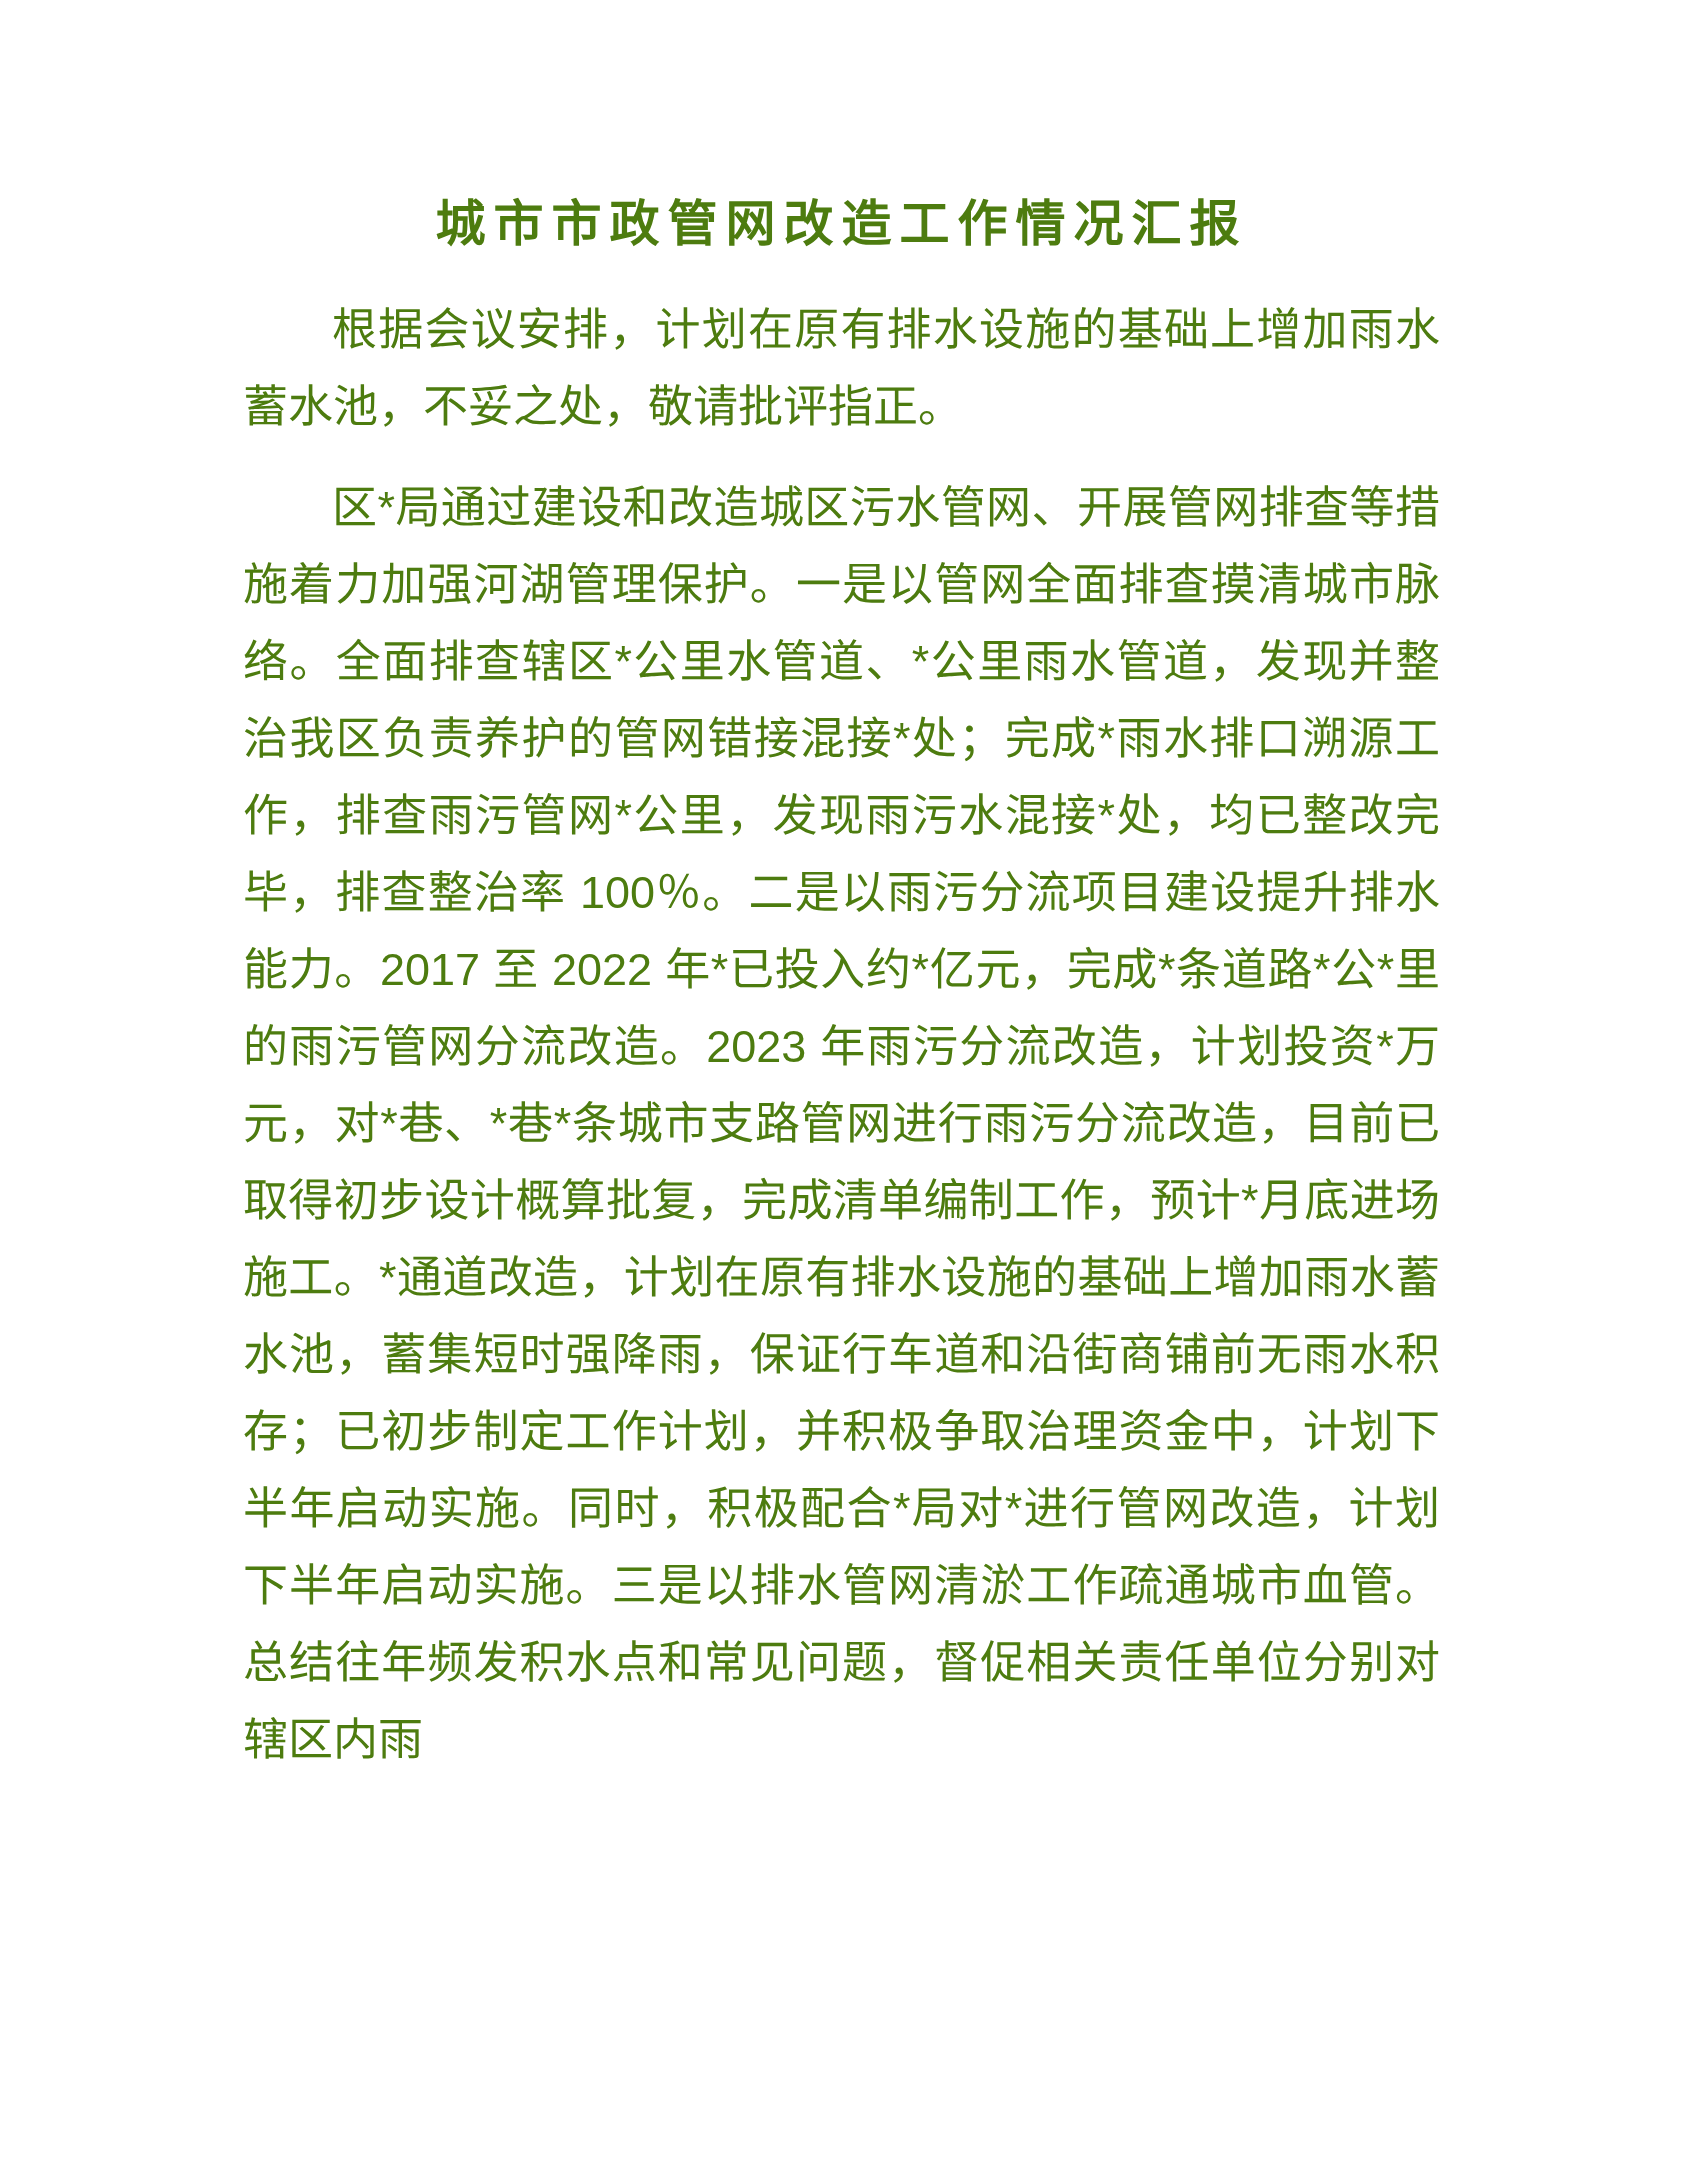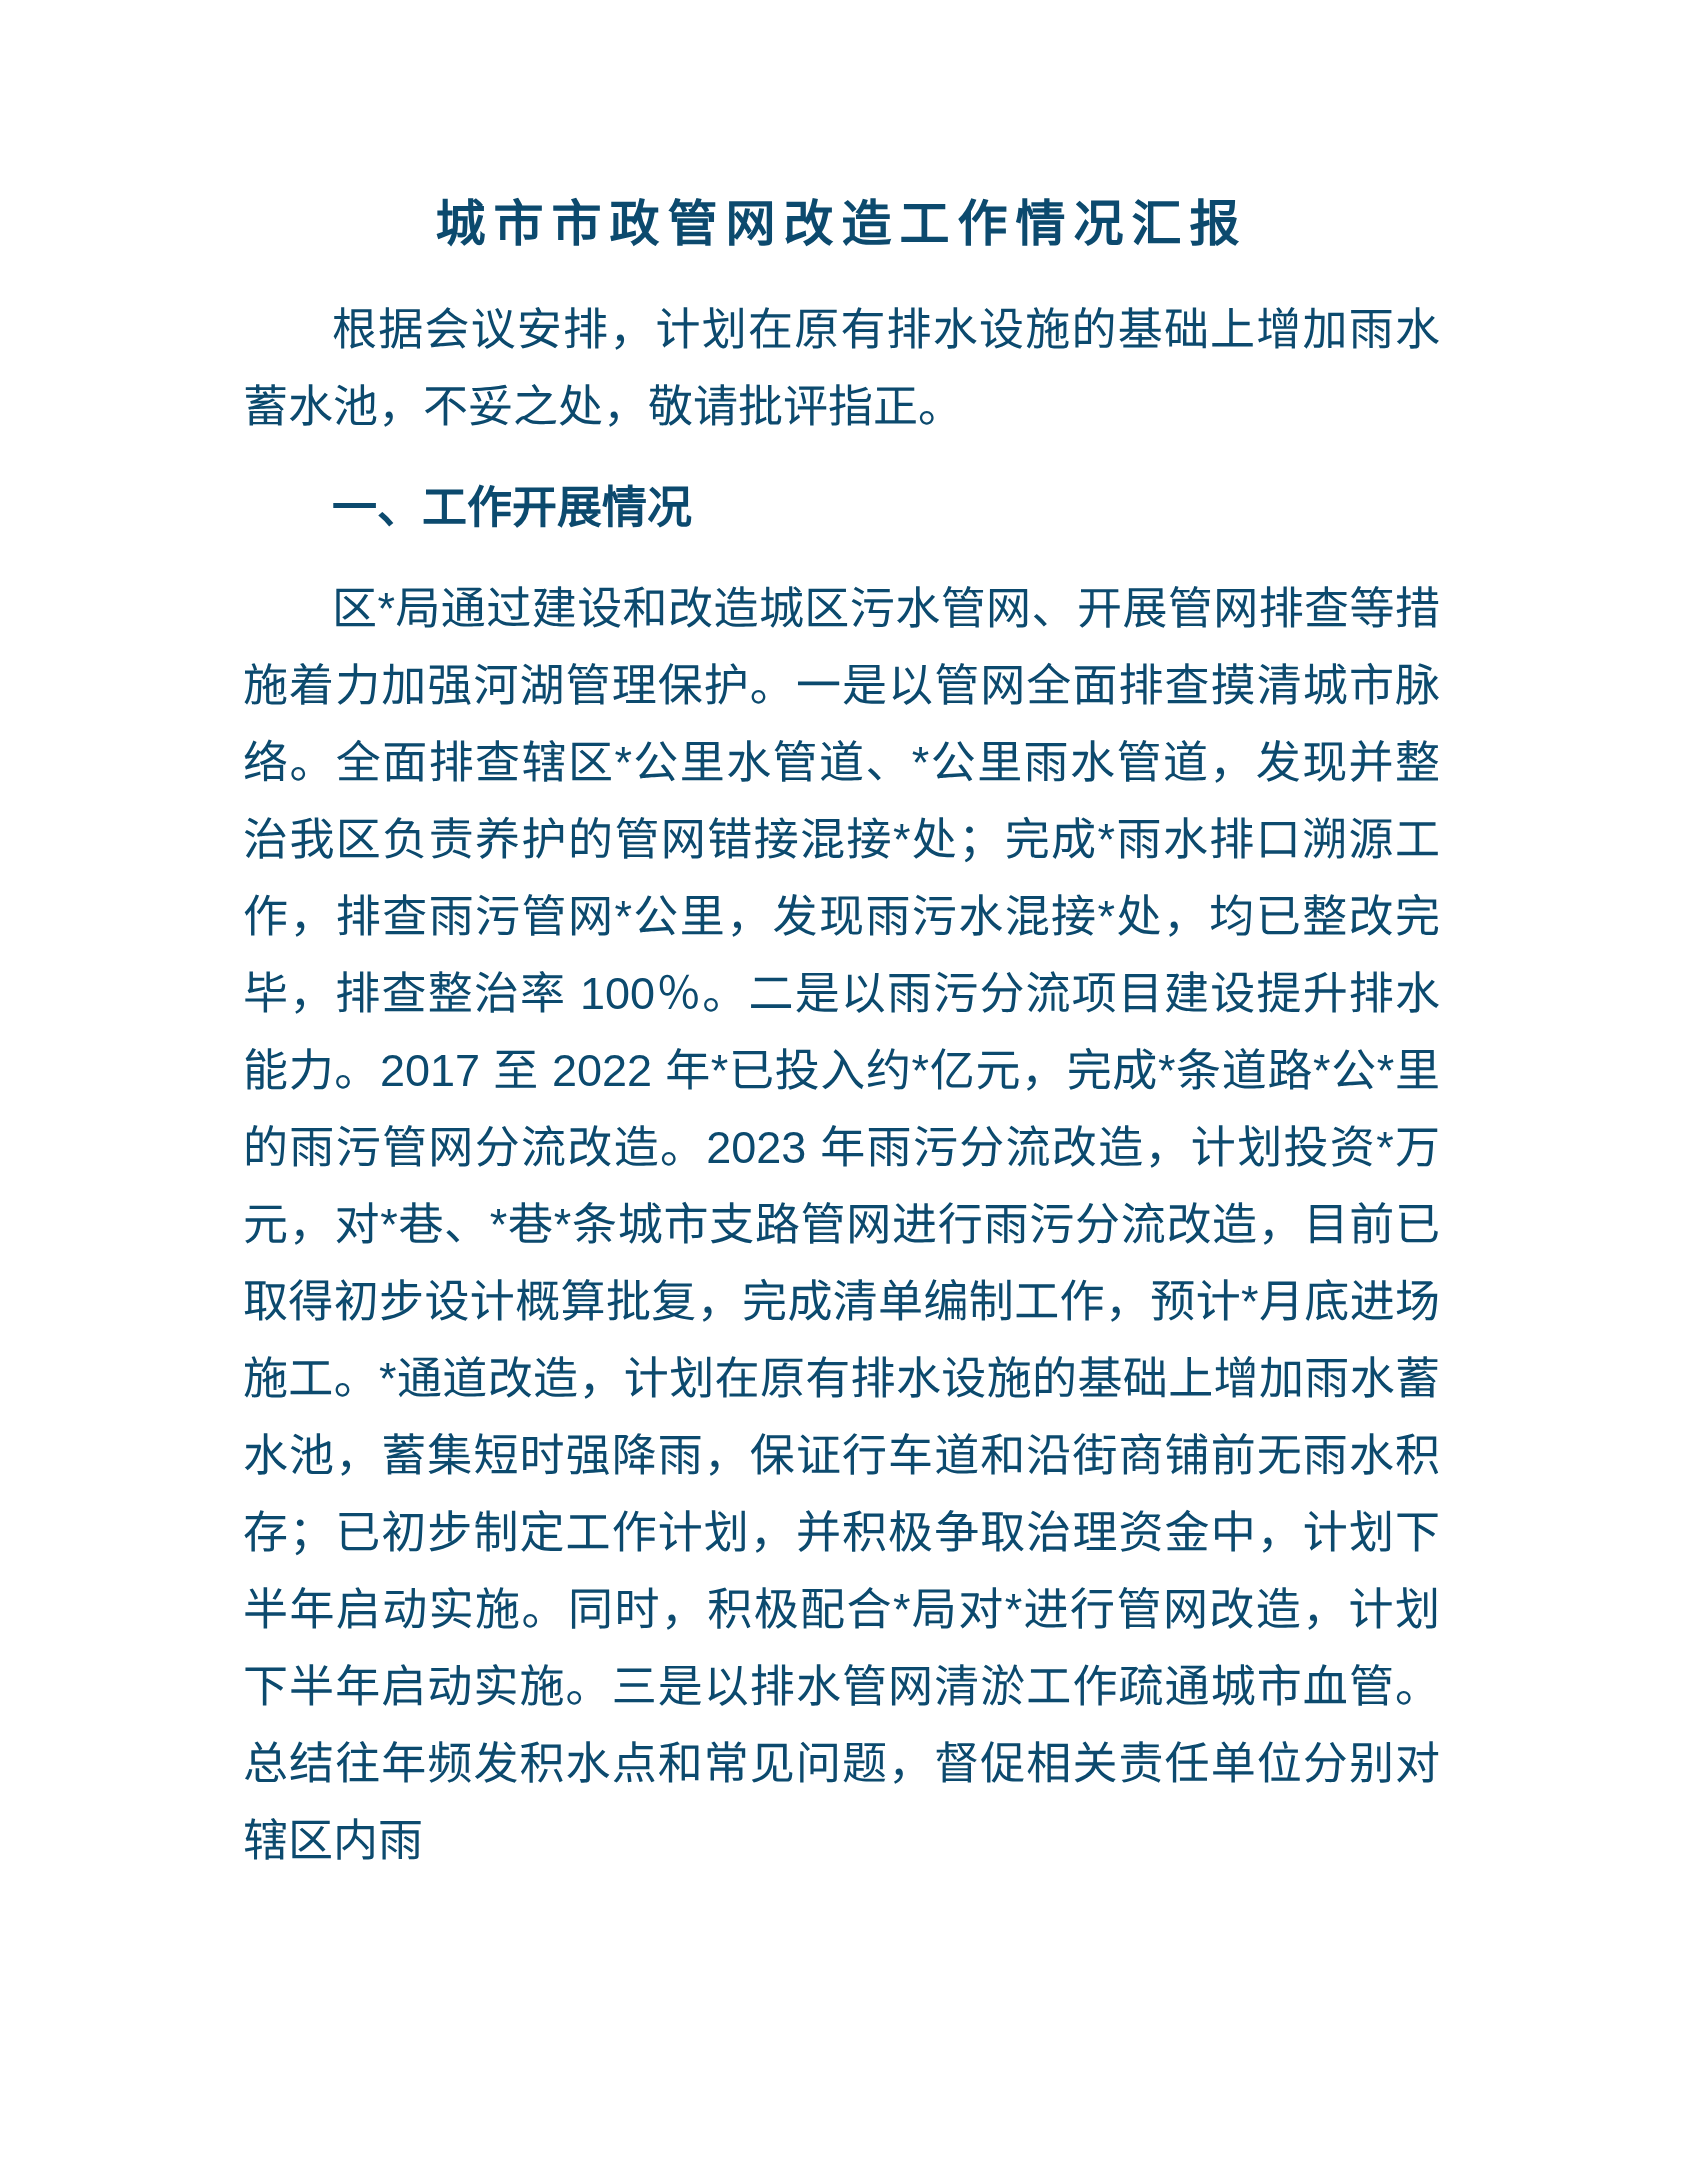--- a/index.html
+++ b/index.html
@@ -5,21 +5,21 @@
   html, body {
     margin: 0;
     padding: 0;
     background: #ffffff;
   }
   .page {
     position: relative;
     width: 1683px;
     height: 2178px;
     background: #ffffff;
-    color: #0c4a6e;
+    color: #4d7c0f;
     font-family: "Liberation Sans", sans-serif;
     box-sizing: border-box;
     padding: 194px 243px 0 243px;
     overflow: hidden;
   }
   .doc-title {
     font-size: 50px;
     font-weight: 700;
     line-height: 61px;
     letter-spacing: 8px;
@@ -45,17 +45,16 @@
 </style>
 </head>
 <body>
 
 <div class="page">
   <h1 class="doc-title">城市市政管网改造工作情况汇报</h1>
 
 
   <p class="para">根据会议安排，计划在原有排水设施的基础上增加雨水蓄水池，不妥之处，敬请批评指正。</p>
 
-  <h2 class="section-heading">一、工作开展情况</h2>
 
   <p class="para">区*局通过建设和改造城区污水管网、开展管网排查等措施着力加强河湖管理保护。一是以管网全面排查摸清城市脉络。全面排查辖区*公里水管道、*公里雨水管道，发现并整治我区负责养护的管网错接混接*处；完成*雨水排口溯源工作，排查雨污管网*公里，发现雨污水混接*处，均已整改完毕，排查整治率 100％。二是以雨污分流项目建设提升排水能力。2017 至 2022 年*已投入约*亿元，完成*条道路*公*里的雨污管网分流改造。2023 年雨污分流改造，计划投资*万元，对*巷、*巷*条城市支路管网进行雨污分流改造，目前已取得初步设计概算批复，完成清单编制工作，预计*月底进场施工。*通道改造，计划在原有排水设施的基础上增加雨水蓄水池，蓄集短时强降雨，保证行车道和沿街商铺前无雨水积存；已初步制定工作计划，并积极争取治理资金中，计划下半年启动实施。同时，积极配合*局对*进行管网改造，计划下半年启动实施。三是以排水管网清淤工作疏通城市血管。总结往年频发积水点和常见问题，督促相关责任单位分别对辖区内雨</p>
 </div>
 
 
 </body></html>

